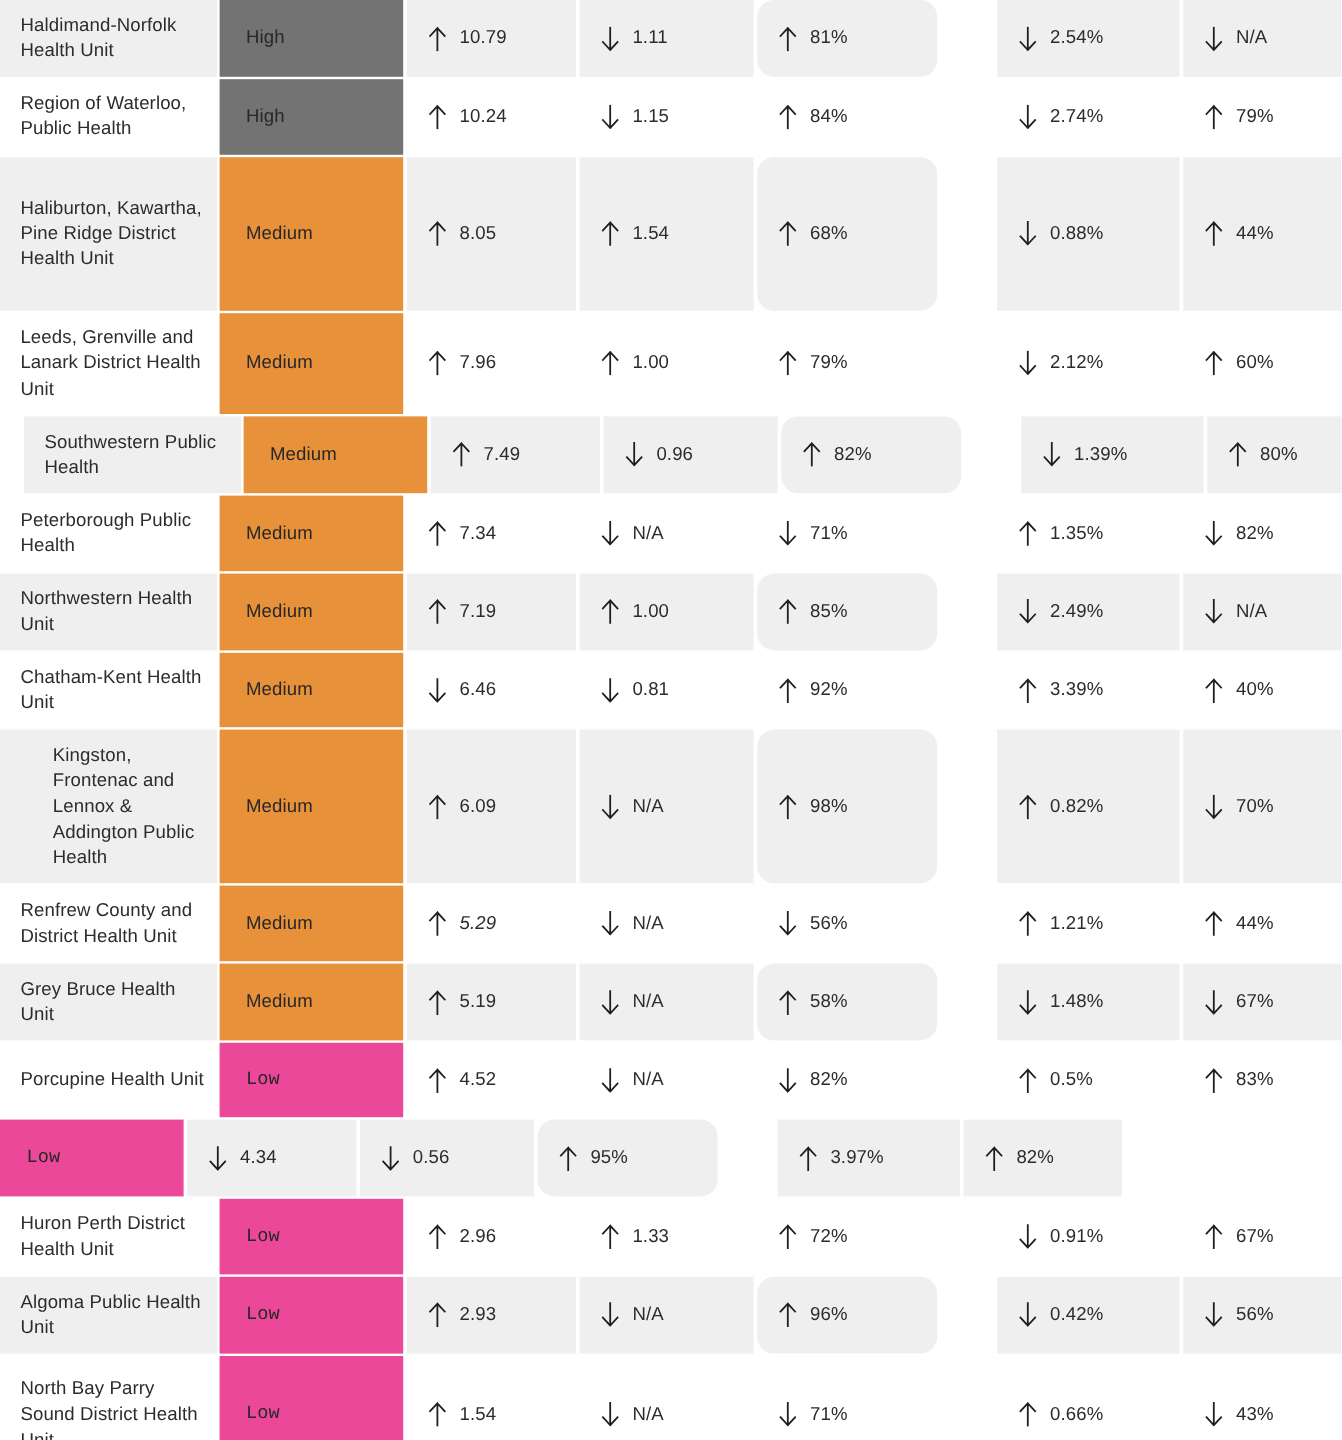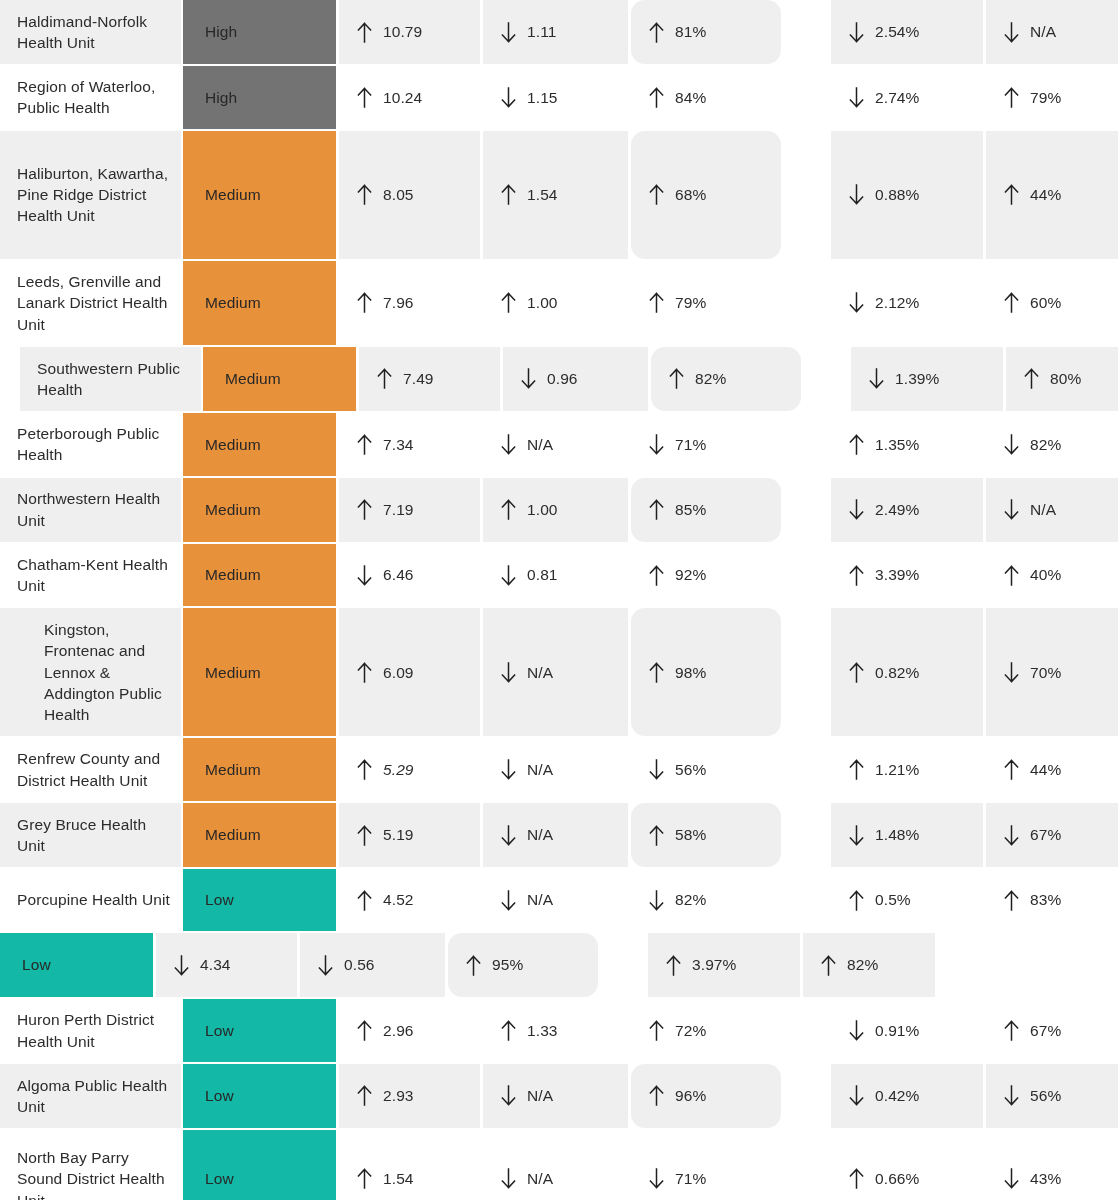--- a/index.html
+++ b/index.html
@@ -84,21 +84,21 @@
   .arrow svg { display: block; }
   .metric-value {
     font-size: 15.5px;
     color: #2c2c2c;
     white-space: nowrap;
   }
 
   
   .level-high   { background: #737373; }
   .level-medium { background: #e8913b; }
-  .level-low    { background: #14b8a6; }
+  .level-low    { background: #ec4899; font-family: Liberation Mono, monospace; }
 
   .name-text { display: block; }
 </style>
 </head>
 <body>
 
 <div id="table-root">
     <div class="row band" style="min-height: 64px;">
       <div class="cell col-name fillable" style="width: 181px; flex: 0 0 181px; margin-right: 2px;">
         <span class="name-text">Haldimand-Norfolk Health Unit</span>

